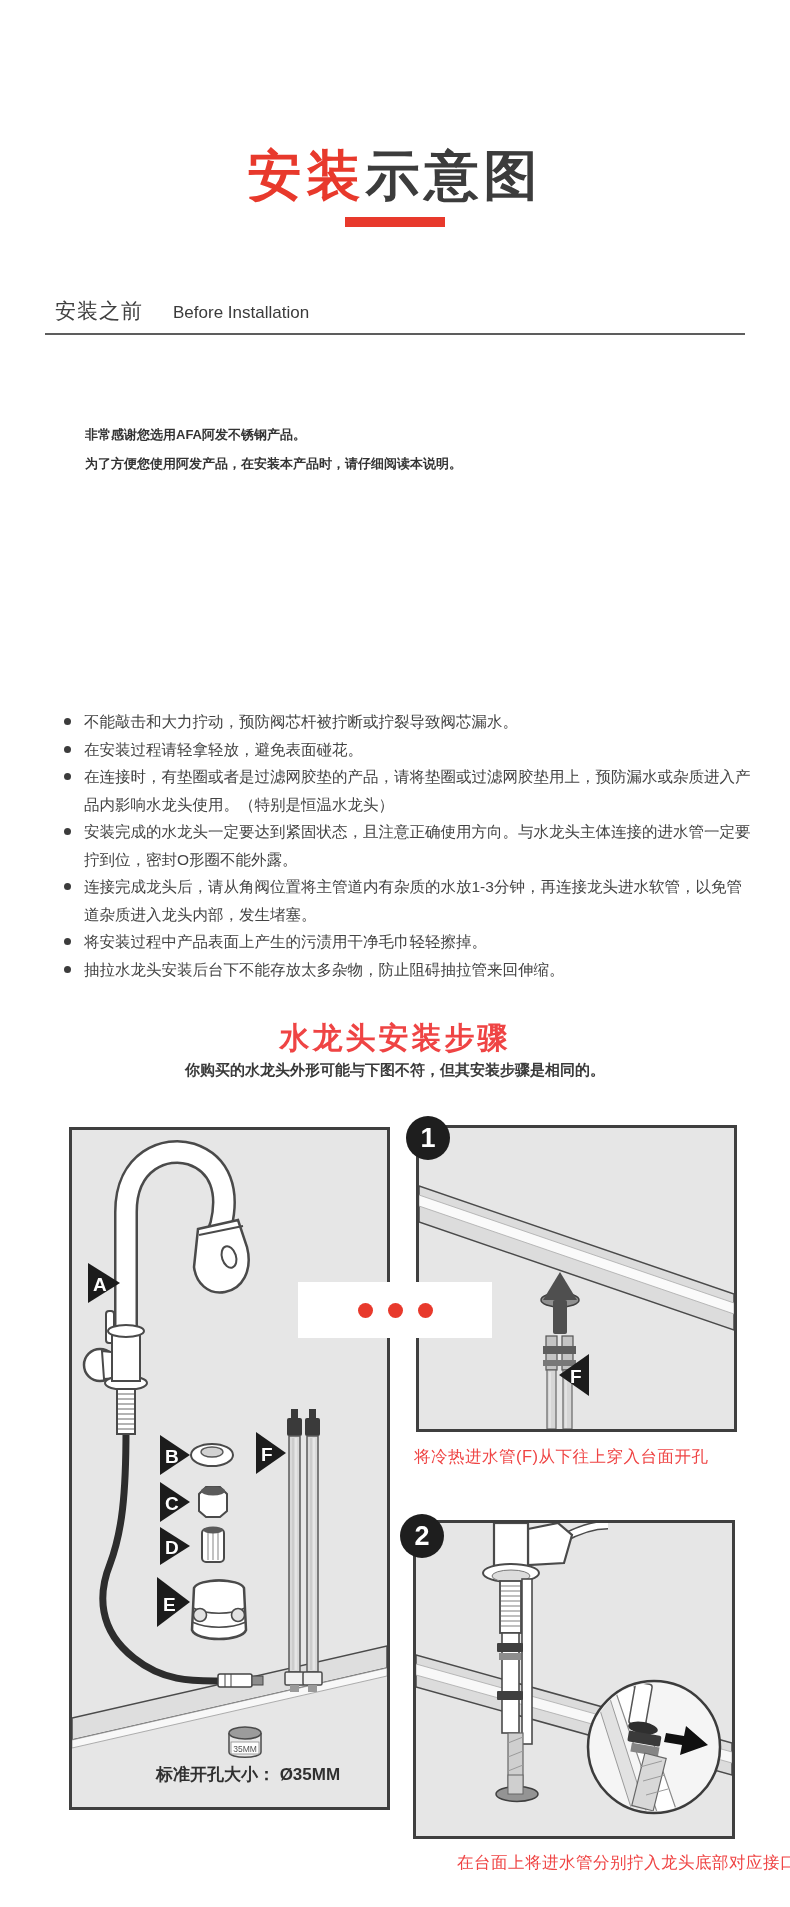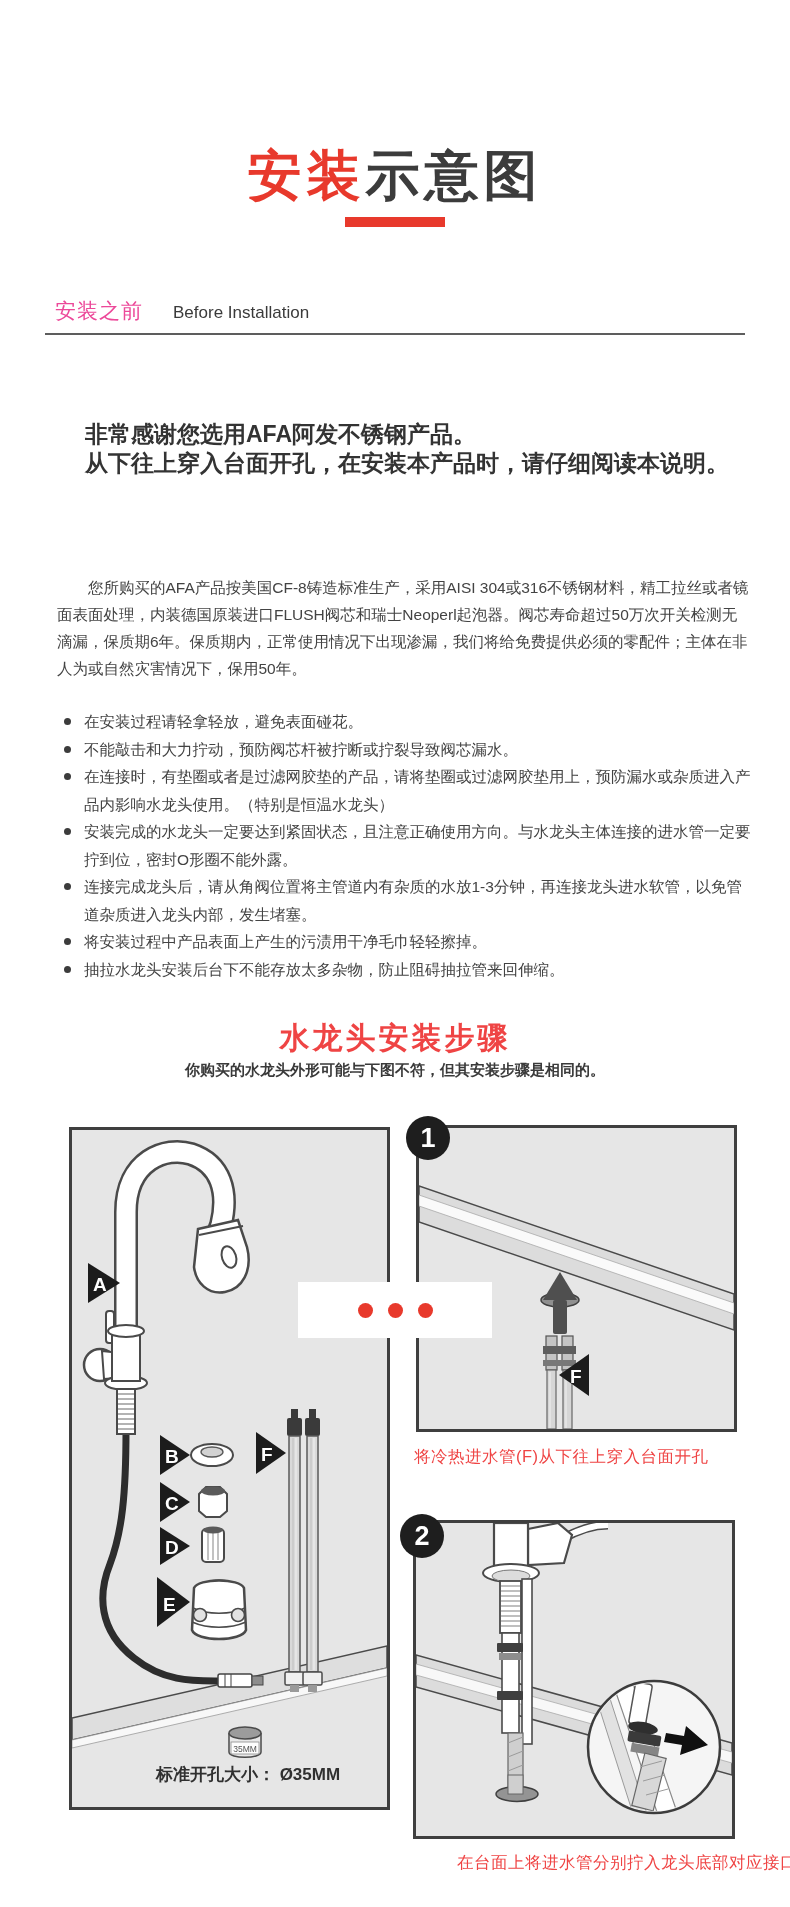--- a/index.html
+++ b/index.html
@@ -10,26 +10,26 @@
   
   .title-block { position:absolute; top:146px; left:0; width:100%; text-align:center; }
   .title-block h1 { font-size:54px; font-weight:800; letter-spacing:5px; line-height:1.1; }
   .t-red { color:#e8392c; }
   .t-dark { color:#3c3c3c; }
   .title-underline { position:absolute; top:217px; left:50%; transform:translateX(-50%);
     width:100px; height:10px; background:#e8392c; }
 
   
   .section-head { position:absolute; top:297px; left:55px; display:flex; align-items:baseline; }
-  .section-head .zh { font-size:21px; color:#ec4899; letter-spacing:1px; }
+  .section-head .zh { font-size:21px; color:#404040; letter-spacing:1px; }
   .section-head .en { font-size:17px; color:#3a3a3a; margin-left:30px; }
   .rule { position:absolute; top:333px; left:45px; width:700px; border-top:2px solid #5d5d5d; }
 
   
-  .intro { position:absolute; top:420px; left:85px; font-size:23px; font-weight:bold;
+  .intro { position:absolute; top:420px; left:85px; font-size:13px; font-weight:bold;
     color:#333; line-height:29px; }
   .para { position:absolute; top:574px; left:57px; width:692px; font-size:15.5px;
     color:#434343; line-height:27px; text-indent:2em; }
   .notes { position:absolute; top:708px; left:62px; width:690px; }
   .notes ul { list-style:none; }
   .notes li { position:relative; padding-left:22px; font-size:15.5px; color:#434343;
     line-height:27.5px; }
   .notes li::before { content:""; position:absolute; left:2px; top:10px; width:7px; height:7px;
     border-radius:50%; background:#3c3c3c; }
 
@@ -83,29 +83,28 @@
   <div class="title-underline"></div>
 
   <div class="section-head">
     <span class="zh">安装之前</span>
     <span class="en">Before Installation</span>
   </div>
   <div class="rule"></div>
 
   <div class="intro">
     <div>非常感谢您选用AFA阿发不锈钢产品。</div>
-    <div>从下往上穿入台面开孔，在安装本产品时，请仔细阅读本说明。</div>
-  </div>
-
-  <p class="para">您所购买的AFA产品按美国CF-8铸造标准生产，采用AISI 304或316不锈钢材料，精工拉丝或者镜面表面处理，内装德国原装进口FLUSH阀芯和瑞士Neoperl起泡器。阀芯寿命超过50万次开关检测无滴漏，保质期6年。保质期内，正常使用情况下出现渗漏，我们将给免费提供必须的零配件；主体在非人为或自然灾害情况下，保用50年。</p>
+    <div>为了方便您使用阿发产品，在安装本产品时，请仔细阅读本说明。</div>
+  </div>
+
 
   <div class="notes">
     <ul>
+      <li>不能敲击和大力拧动，预防阀芯杆被拧断或拧裂导致阀芯漏水。</li>
       <li>在安装过程请轻拿轻放，避免表面碰花。</li>
-      <li>不能敲击和大力拧动，预防阀芯杆被拧断或拧裂导致阀芯漏水。</li>
       <li>在连接时，有垫圈或者是过滤网胶垫的产品，请将垫圈或过滤网胶垫用上，预防漏水或杂质进入产品内影响水龙头使用。（特别是恒温水龙头）</li>
       <li>安装完成的水龙头一定要达到紧固状态，且注意正确使用方向。与水龙头主体连接的进水管一定要拧到位，密封O形圈不能外露。</li>
       <li>连接完成龙头后，请从角阀位置将主管道内有杂质的水放1-3分钟，再连接龙头进水软管，以免管道杂质进入龙头内部，发生堵塞。</li>
       <li>将安装过程中产品表面上产生的污渍用干净毛巾轻轻擦掉。</li>
       <li>抽拉水龙头安装后台下不能存放太多杂物，防止阻碍抽拉管来回伸缩。</li>
     </ul>
   </div>
 
   <div class="steps-heading">水龙头安装步骤</div>
   <div class="steps-sub">你购买的水龙头外形可能与下图不符，但其安装步骤是相同的。</div>

